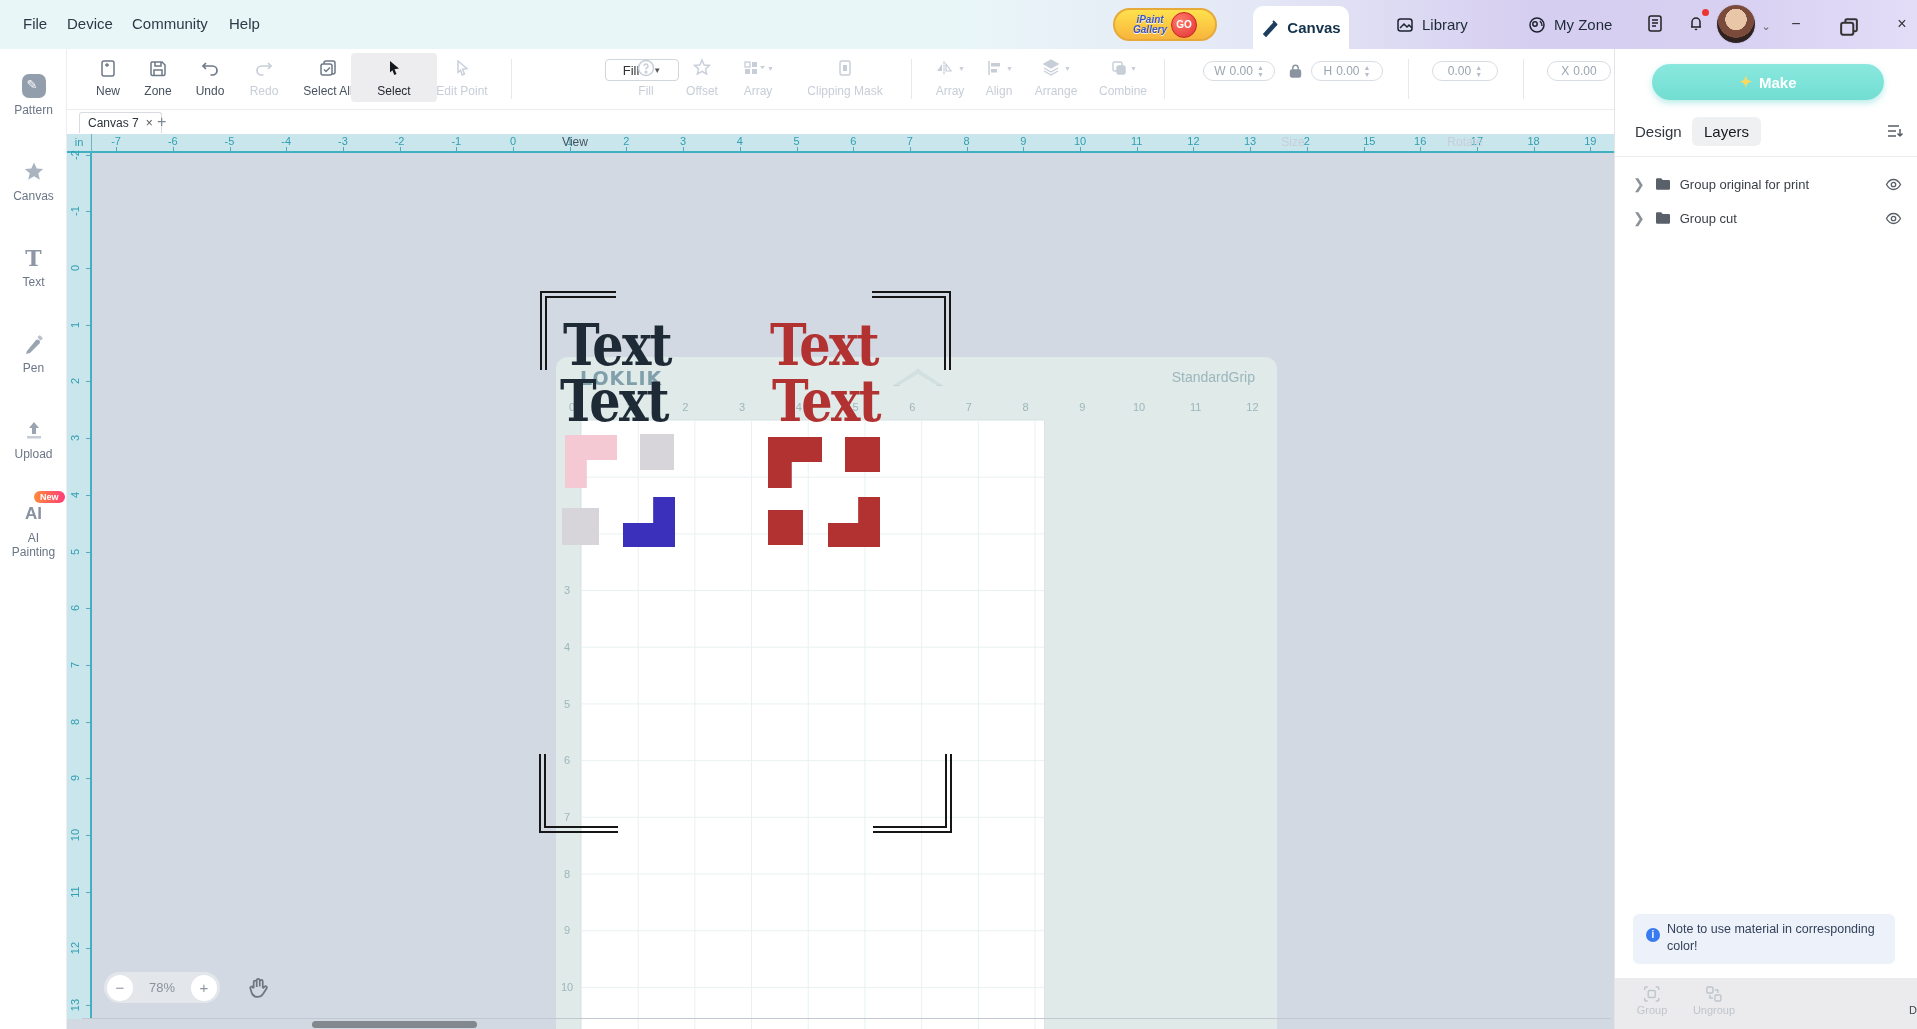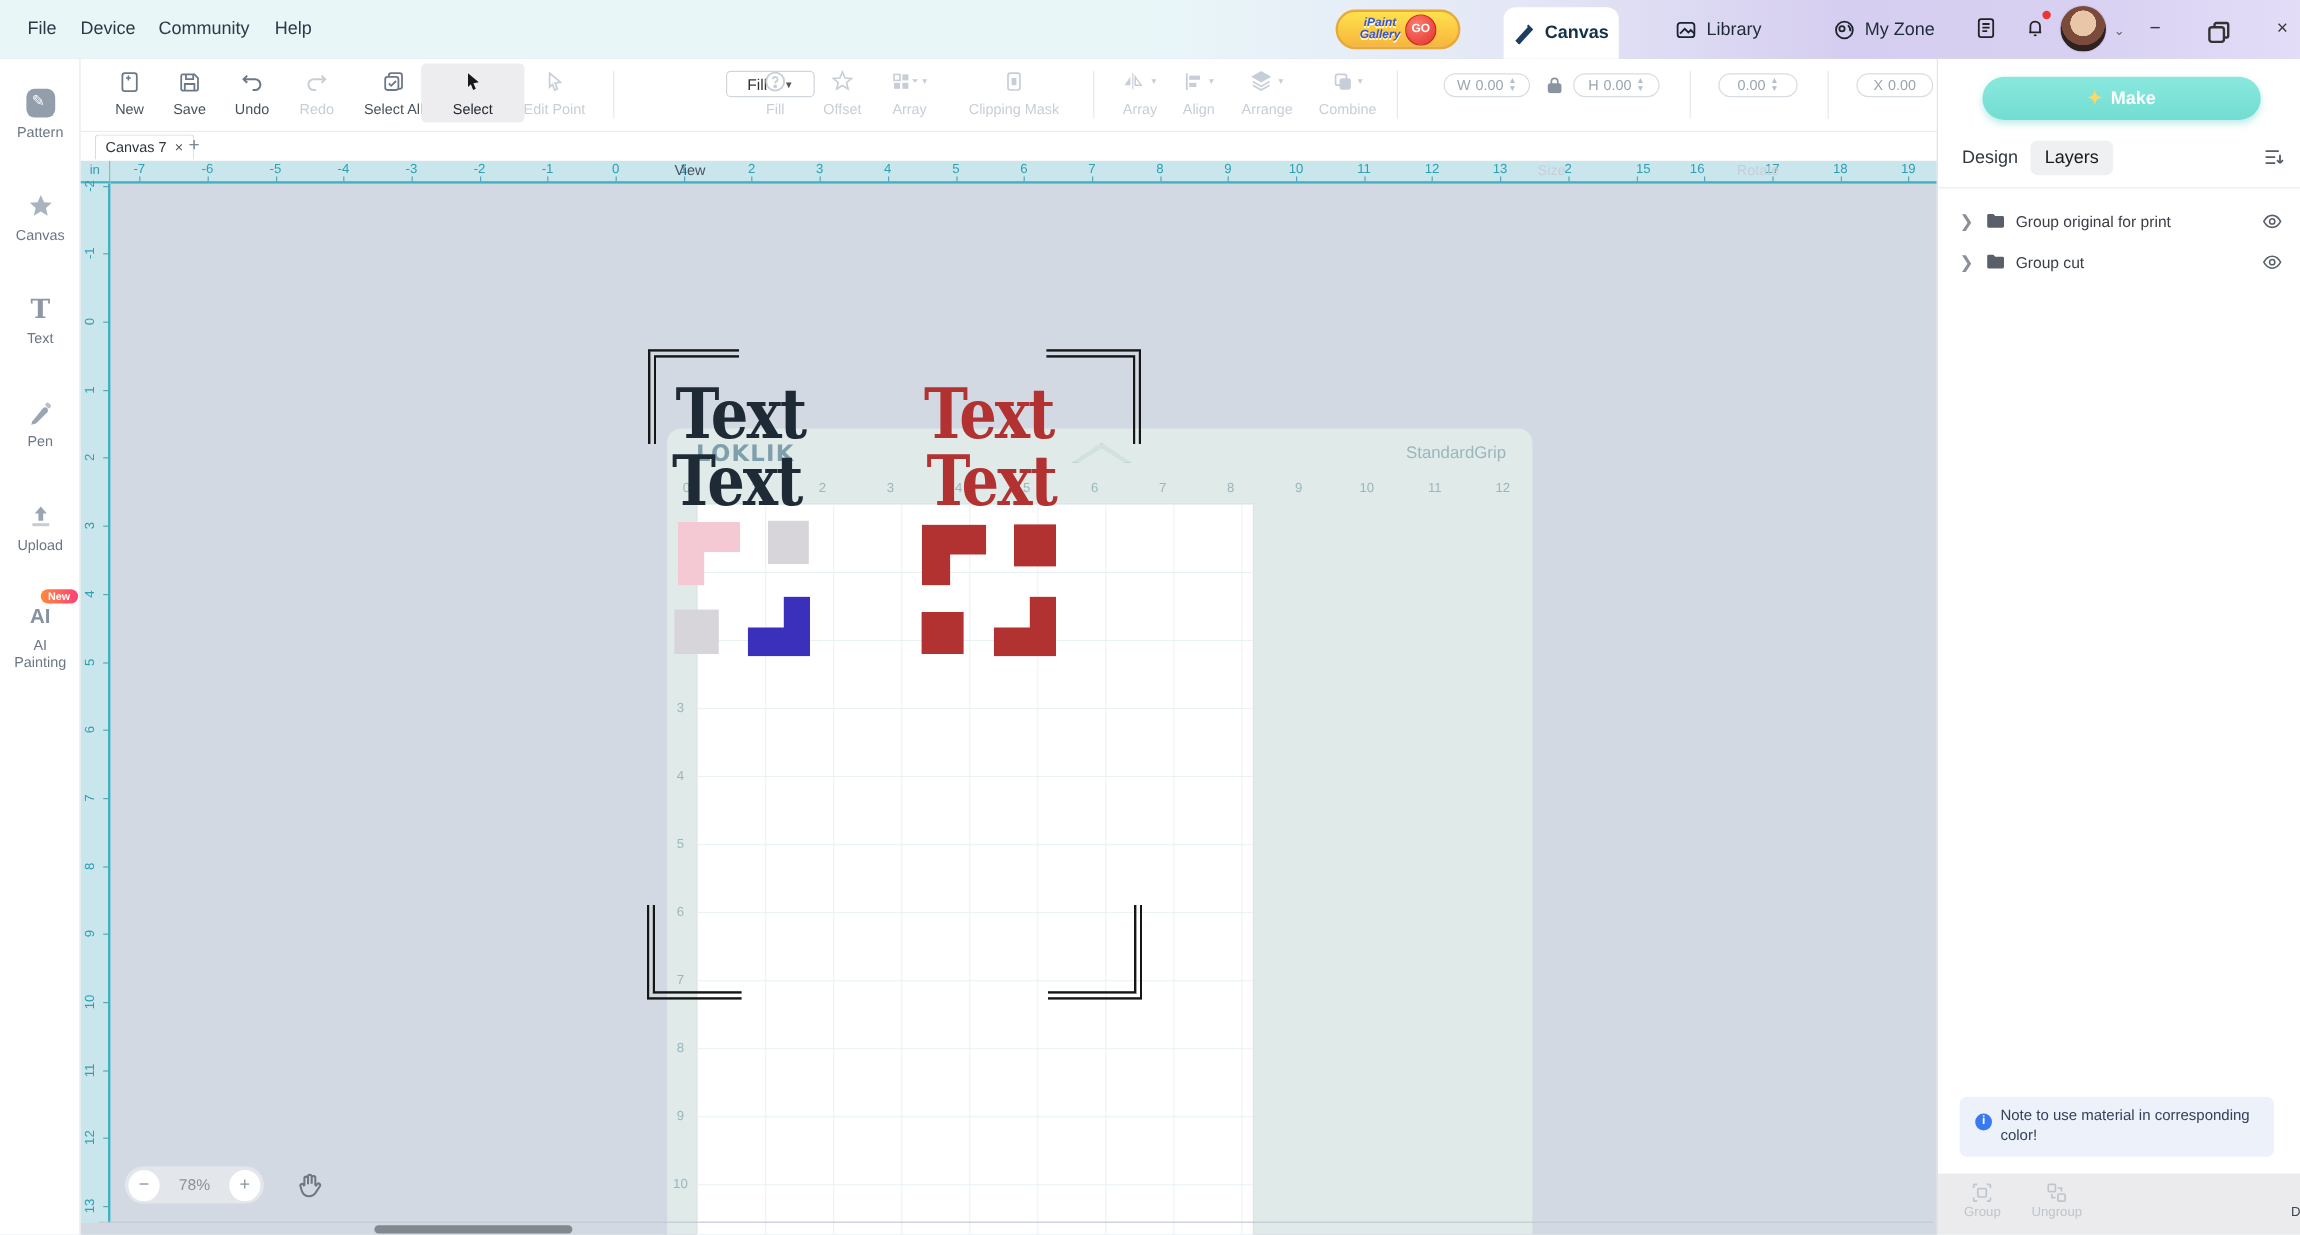--- a/index.html
+++ b/index.html
@@ -180,21 +180,21 @@
         </div>
       <div class="lb">New</div>
       </div>
     <div class="tb-btn" style="left:91px">
       <div class="ic">
           <svg width="20" height="20" viewBox="0 0 20 20" fill="none" stroke="currentColor" stroke-width="1.5">
             <path d="M4 4 h10 l3 3 v9 a1.5 1.5 0 0 1 -1.5 1.5 h-11 A1.5 1.5 0 0 1 3 16 V5.5 A1.5 1.5 0 0 1 4 4 Z"></path>
             <path d="M7 4v4h6V4M6 17v-5h8v5"></path>
           </svg>
         </div>
-      <div class="lb">Save</div>
+      <div class="lb">Zone</div>
       </div>
     <div class="tb-btn" style="left:143px">
       <div class="ic">
           <svg width="20" height="20" viewBox="0 0 20 20" fill="none" stroke="currentColor" stroke-width="1.7">
             <path d="M6 5 L3 8 l3 3"></path>
             <path d="M3.5 8 h9 a4.5 4.5 0 0 1 0 9 h-2"></path>
           </svg>
         </div>
       <div class="lb">Undo</div>
       </div>
@@ -456,21 +456,21 @@
       <div class="rnum" style="left: 1032.7px; top: 1px; width: 24px; text-align: center;">11</div>
       <div class="rtick" style="left: 1044.7px; top: 13px; width: 1px; height: 4px;"></div>
       <div class="rnum" style="left: 1089.4px; top: 1px; width: 24px; text-align: center;">12</div>
       <div class="rtick" style="left: 1101.4px; top: 13px; width: 1px; height: 4px;"></div>
       <div class="rnum" style="left: 1146.1px; top: 1px; width: 24px; text-align: center;">13</div>
       <div class="rtick" style="left: 1158.1px; top: 13px; width: 1px; height: 4px;"></div>
       <div class="rnum" style="left: 1202.8px; top: 1px; width: 24px; text-align: center;">2</div>
       <div class="rtick" style="left: 1214.8px; top: 13px; width: 1px; height: 4px;"></div>
       <div class="rnum" style="left: 1259.5px; top: 1px; width: 24px; text-align: right;">15</div>
       <div class="rtick" style="left: 1271.5px; top: 13px; width: 1px; height: 4px;"></div>
-      <div class="rnum" style="left: 1316.2px; top: 1px; width: 24px; ">16</div>
+      <div class="rnum" style="left: 1316.2px; top: 1px; width: 24px; text-align: center;">16</div>
       <div class="rtick" style="left: 1328.2px; top: 13px; width: 1px; height: 4px;"></div>
       <div class="rnum" style="left: 1372.9px; top: 1px; width: 24px; text-align: center;">17</div>
       <div class="rtick" style="left: 1384.9px; top: 13px; width: 1px; height: 4px;"></div>
       <div class="rnum" style="left: 1429.6px; top: 1px; width: 24px; text-align: center;">18</div>
       <div class="rtick" style="left: 1441.6px; top: 13px; width: 1px; height: 4px;"></div>
       <div class="rnum" style="left: 1486.3px; top: 1px; width: 24px; text-align: center;">19</div>
       <div class="rtick" style="left: 1498.3px; top: 13px; width: 1px; height: 4px;"></div>
     </div>
   <div id="v-ruler">
       <div class="rnum" style="left: 2px; top: -6.4px; width: 16px; height: 16px; text-align: center; transform: rotate(-90deg);">-2</div>

